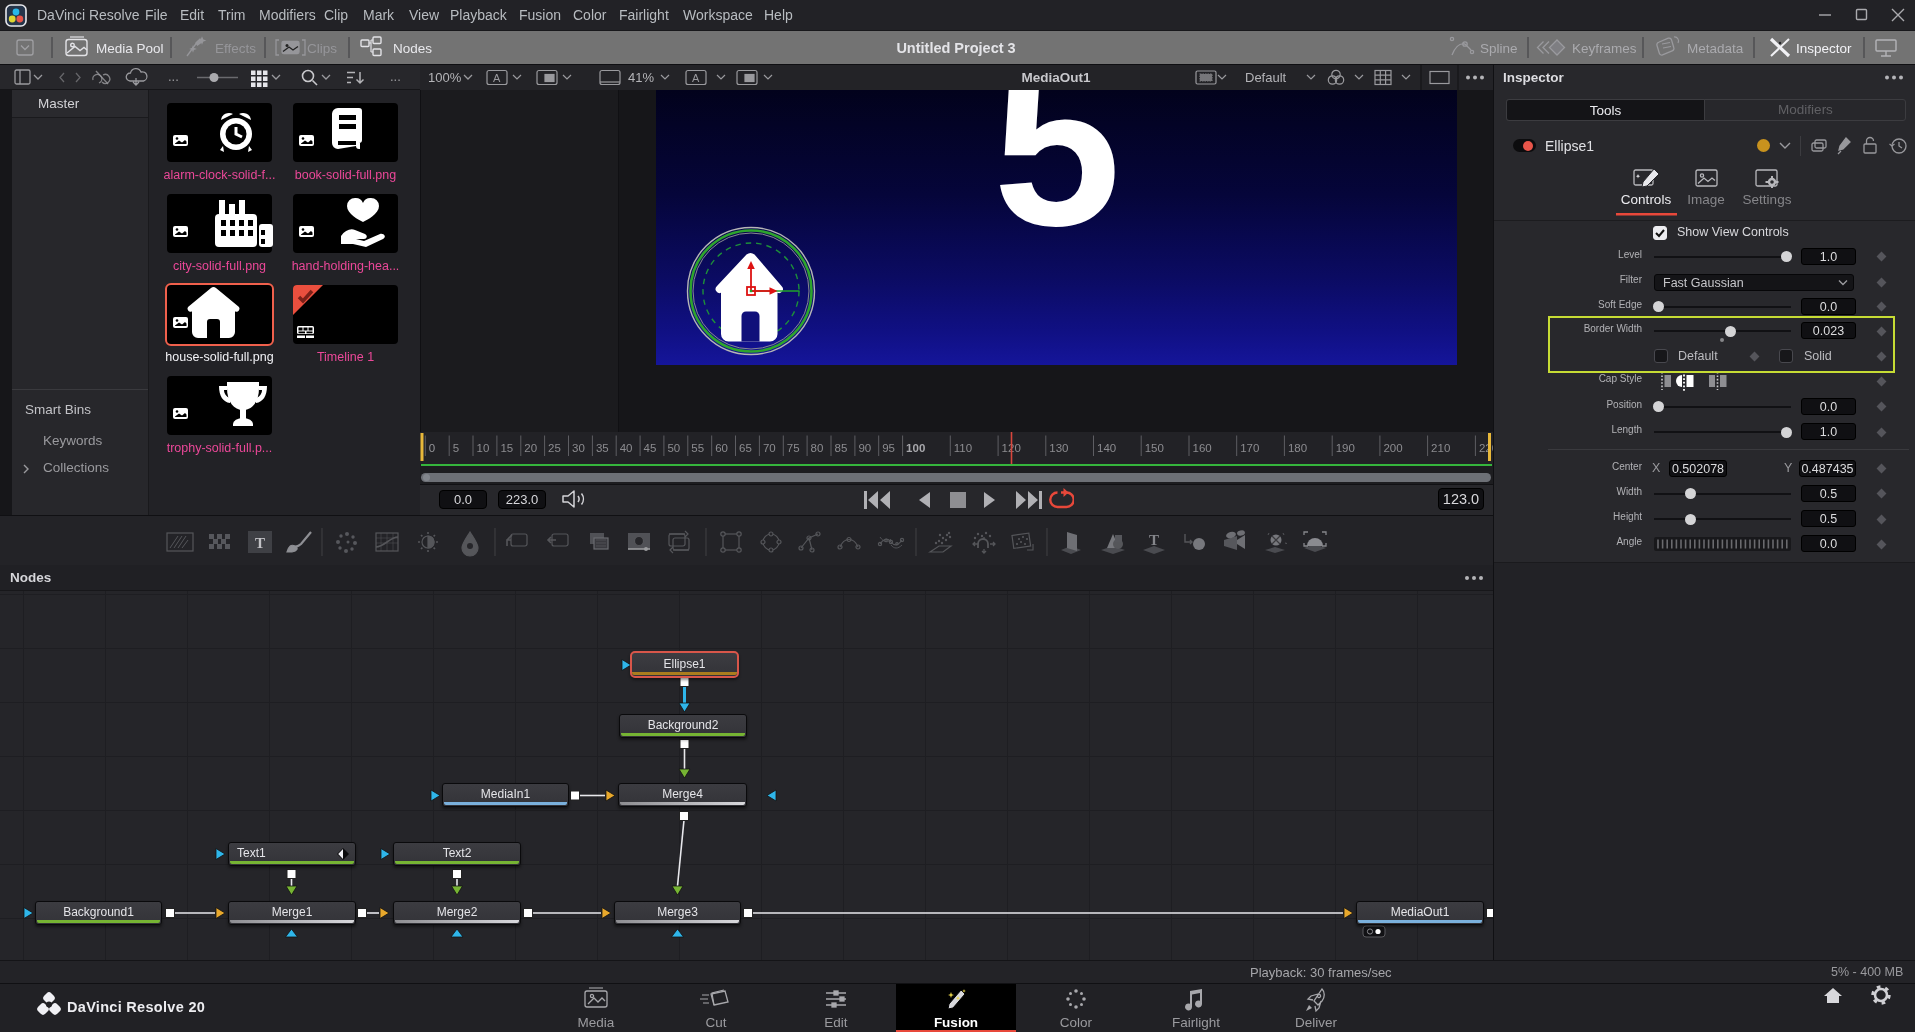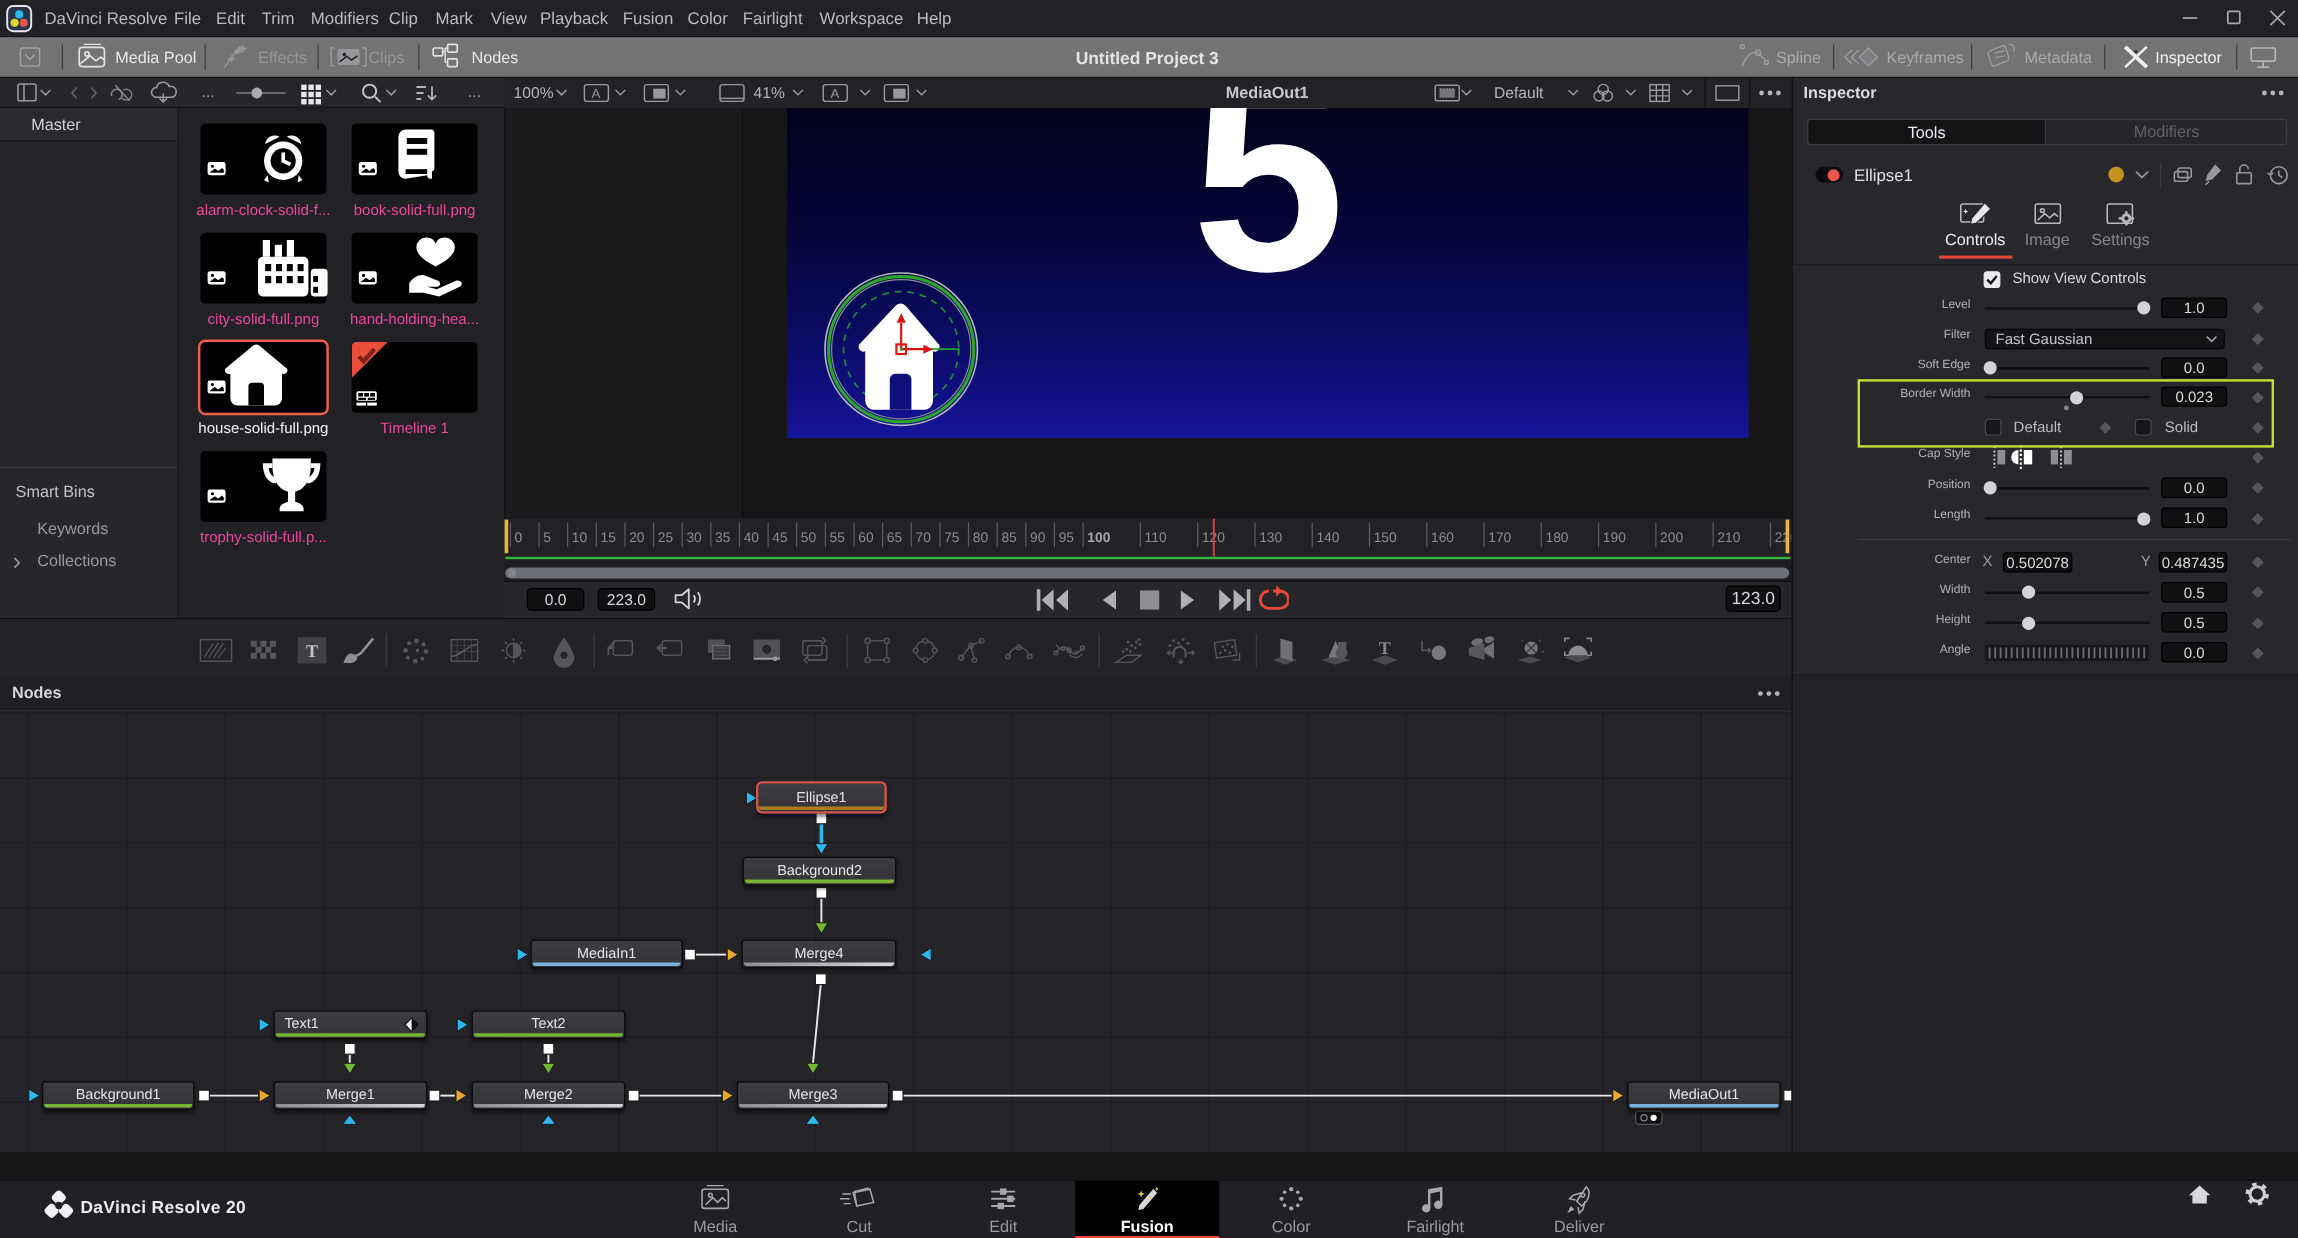--- a/index.html
+++ b/index.html
@@ -6,21 +6,21 @@
 html,body { width:1915px; height:1032px; background:#161619; overflow:hidden; }
 body { font-family:"Liberation Sans", sans-serif; }
 #root { position:relative; width:1915px; height:1032px;text-decoration:underline; }
 .abs { position:absolute; }
 
 #menubar { left:0; top:0; width:1915px; height:30px; background:#222226; }
 #toolbar2 { left:0; top:30px; width:1915px; height:35px; background:#737373; border-top:1px solid #18181b; border-bottom:1px solid #0f0f12; }
 #row3 { left:0; top:65px; width:1915px; height:25px; background:#27272b; border-bottom:1px solid #151518; z-index:10; }
 .menuitem { position:absolute; top:0; height:30px; line-height:30px; color:#b8bcc0; font-size:14px; }
 
-#mpside { left:0; top:90px; width:148px; height:425px; background:#27272b;text-align:right; }
+#mpside { left:12px; top:90px; width:148px; height:425px; background:#27272b;text-align:right; }
 #mpthumbs { left:148px; top:90px; width:272px; height:425px; background:#222226; border-left:1px solid #19191c; }
 .thumb { position:absolute; width:105px; height:59px; background:#000; border-radius:4px; }
 .thumblabel { position:absolute; width:125px; text-align:center; font-size:12.5px; color:#ec4899; white-space:nowrap; overflow:hidden; }
 
 #viewerL { left:420px; top:90px; width:198px; height:342px; background:#1b1b1e; border-left:1px solid #101013; }
 #viewerR { left:618px; top:90px; width:875px; height:342px; background:#161619; border-left:1px solid #101013; }
 #canvas { position:absolute; left:37px; top:0px; width:801px; height:275px; background:linear-gradient(to bottom,#02021c 0%,#05053a 38%,#0b0b62 68%,#101084 88%,#15159a 100%); overflow:hidden; }
 
 #ruler { left:420px; top:432px; width:1073px; height:32px; background:#222226; }
 #scrollzone { left:420px; top:464px; width:1073px; height:20px; background:#1d1d20; }
@@ -944,20 +944,24 @@
           <line x1="123.6" y1="2.5" x2="123.6" y2="11.5" stroke="#6a6a6e" stroke-width="1.6"></line>
           <line x1="128.2" y1="2.5" x2="128.2" y2="11.5" stroke="#6a6a6e" stroke-width="1.6"></line>
           <line x1="132.79999999999998" y1="2.5" x2="132.79999999999998" y2="11.5" stroke="#6a6a6e" stroke-width="1.6"></line>
         </svg>
     <div class="ivalue" style="left:307px;top:470.2px;width:55px;height:17px;line-height:16px">0.0</div>
     <div class="diamond" style="left:383.5px;top:475.7px"></div>
     <div style="position:absolute;left:54px;top:251px;width:347px;height:57px;border:2.5px solid #c6dc34;z-index:5"></div>
     </div>
     <div style="position:absolute;left:0;top:497px;width:422px;height:398px;background:#222226;border-top:1px solid #1a1a1d"></div>
   </div>
+  <div id="statusbar" class="abs">
+    <div style="position:absolute;left:1250px;top:4px">Playback: 30 frames/sec</div>
+    <div style="position:absolute;left:1831px;top:4px;font-size:12.5px;color:#9a9a9e">5% - 400 MB</div>
+  </div>
   <div id="pagebar" class="abs">
     <svg width="60" height="40" style="position:absolute;left:34px;top:5px" viewBox="0 0 60 40">
       <g fill="#f0f0f4">
         <rect x="10" y="4" width="10" height="10" rx="3.2" transform="rotate(45 15 9)"></rect>
         <rect x="4" y="15" width="10" height="10" rx="3.2" transform="rotate(45 9 20)"></rect>
         <rect x="16" y="15" width="10" height="10" rx="3.2" transform="rotate(45 21 20)"></rect>
         <circle cx="15" cy="15.5" r="3" fill="#212125"></circle>
       </g>
     </svg>
     <div style="position:absolute;left:67px;top:15px;font-size:14.5px;font-weight:bold;color:#ececf0;letter-spacing:.3px">DaVinci Resolve 20</div>

